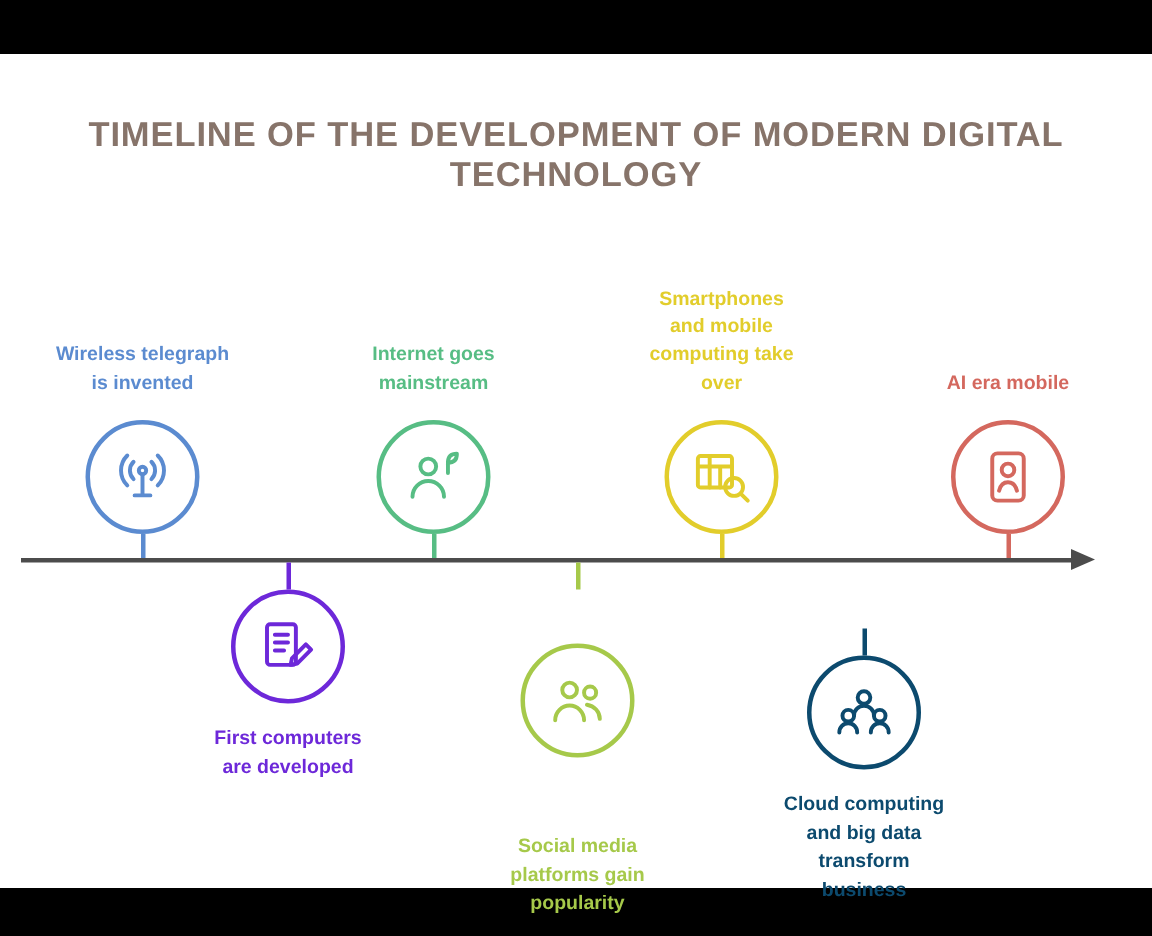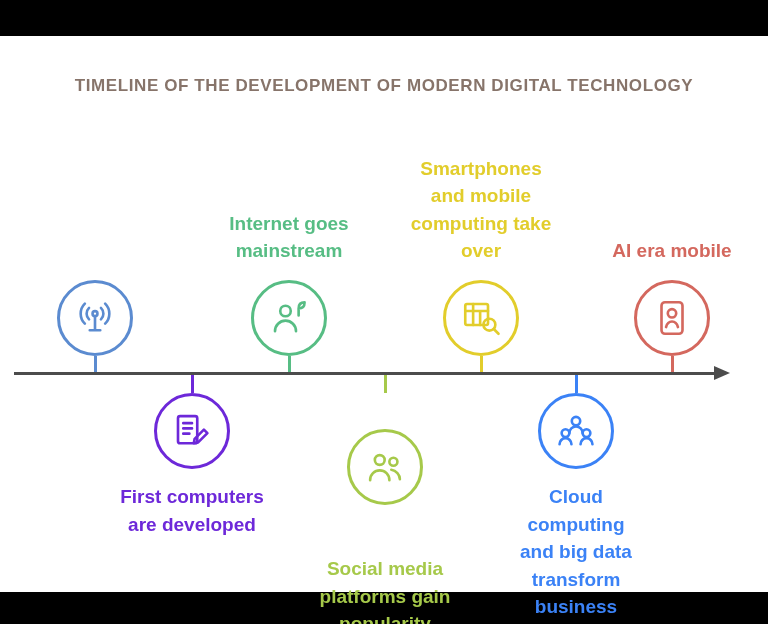--- a/index.html
+++ b/index.html
@@ -12,21 +12,21 @@
     overflow: hidden;
   }
   .bar { position: absolute; left: 0; width: 768px; background: #000; }
   .bar.top { top: 0; height: 36px; }
   .bar.bottom { bottom: 0; height: 32px; }
 
   .title {
     position: absolute;
     top: 76px; left: 0; width: 768px;
     text-align: center;
-    font-size: 17px;
+    font-size: 23px;
     font-weight: 700;
     letter-spacing: 0.6px;
     color: #87746a;
   }
 
   .timeline {
     position: absolute;
     left: 14px; top: 372px;
     width: 702px; height: 3px;
     background: #4c4c4c;
@@ -52,21 +52,21 @@
 
   .m1 { left: 20px; }
   .m2 { left: 117px; }
   .m3 { left: 214px; justify-content: space-between; }
   .m4 { left: 310px; }
   .m5 { left: 406px; }
   .m6 { left: 501px; }
   .m7 { left: 597px; }
 
   .label {
-    font-size: 19px;
+    font-size: 13px;
     line-height: 1.45;
     font-weight: 700;
     text-align: center;
     white-space: pre-line;
     color: currentColor;
   }
   .milestone.above .label { margin-bottom: 15px; }
   .milestone.below .label { margin-top: 14px; }
 
   .circle {
@@ -92,20 +92,22 @@
 
   <div class="bar top"></div>
   <div class="bar bottom"></div>
 
   <div class="title" style="color: rgb(135, 116, 106);">TIMELINE OF THE DEVELOPMENT OF MODERN DIGITAL TECHNOLOGY</div>
 
   <div class="timeline" style="background: rgb(76, 76, 76);"></div>
   <div class="timeline-arrow"></div>
 
   <div class="milestone above m1" style="color: rgb(91, 139, 208);">
+    <div class="label">Wireless telegraph
+is invented</div>
     <div class="circle">
       <span class="icon">
         <svg width="42" height="42" viewBox="0 0 24 24" fill="none" stroke="currentColor" stroke-width="1.5" stroke-linecap="round" stroke-linejoin="round">
           <circle cx="12" cy="9.5" r="1.4"></circle>
           <path d="M12 11v8M9 19h6"></path>
           <path d="M8.6 6.2a4.6 4.6 0 0 0 0 6.6M15.4 6.2a4.6 4.6 0 0 1 0 6.6"></path>
           <path d="M6.2 3.8a8 8 0 0 0 0 11.4M17.8 3.8a8 8 0 0 1 0 11.4"></path>
         </svg>
       </span>
     </div>
@@ -170,21 +172,21 @@
           <rect x="3" y="4" width="13" height="12" rx="1"></rect>
           <path d="M3 8h13M7.5 4v12M11.5 8v8"></path>
           <circle cx="16.8" cy="15.8" r="3.4"></circle>
           <path d="M19.3 18.3l2.7 2.7"></path>
         </svg>
       </span>
     </div>
     <div class="stem"></div>
   </div>
 
-  <div class="milestone below m6" style="color: #3b82f6;">
+  <div class="milestone below m6" style="color: #0c4a6e; margin-top: 44px;">
     <div class="stem"></div>
     <div class="circle">
       <span class="icon">
         <svg width="42" height="42" viewBox="0 0 24 24" fill="none" stroke="currentColor" stroke-width="1.5" stroke-linecap="round" stroke-linejoin="round">
           <circle cx="12" cy="6.3" r="2.4"></circle>
           <path d="M8.2 13.2c0-2.1 1.7-3.8 3.8-3.8s3.8 1.7 3.8 3.8"></path>
           <circle cx="6" cy="13.2" r="2.2"></circle>
           <path d="M2.6 19.6c0-1.9 1.5-3.5 3.4-3.5s3.4 1.6 3.4 3.5"></path>
           <circle cx="18" cy="13.2" r="2.2"></circle>
           <path d="M14.6 19.6c0-1.9 1.5-3.5 3.4-3.5s3.4 1.6 3.4 3.5"></path>

